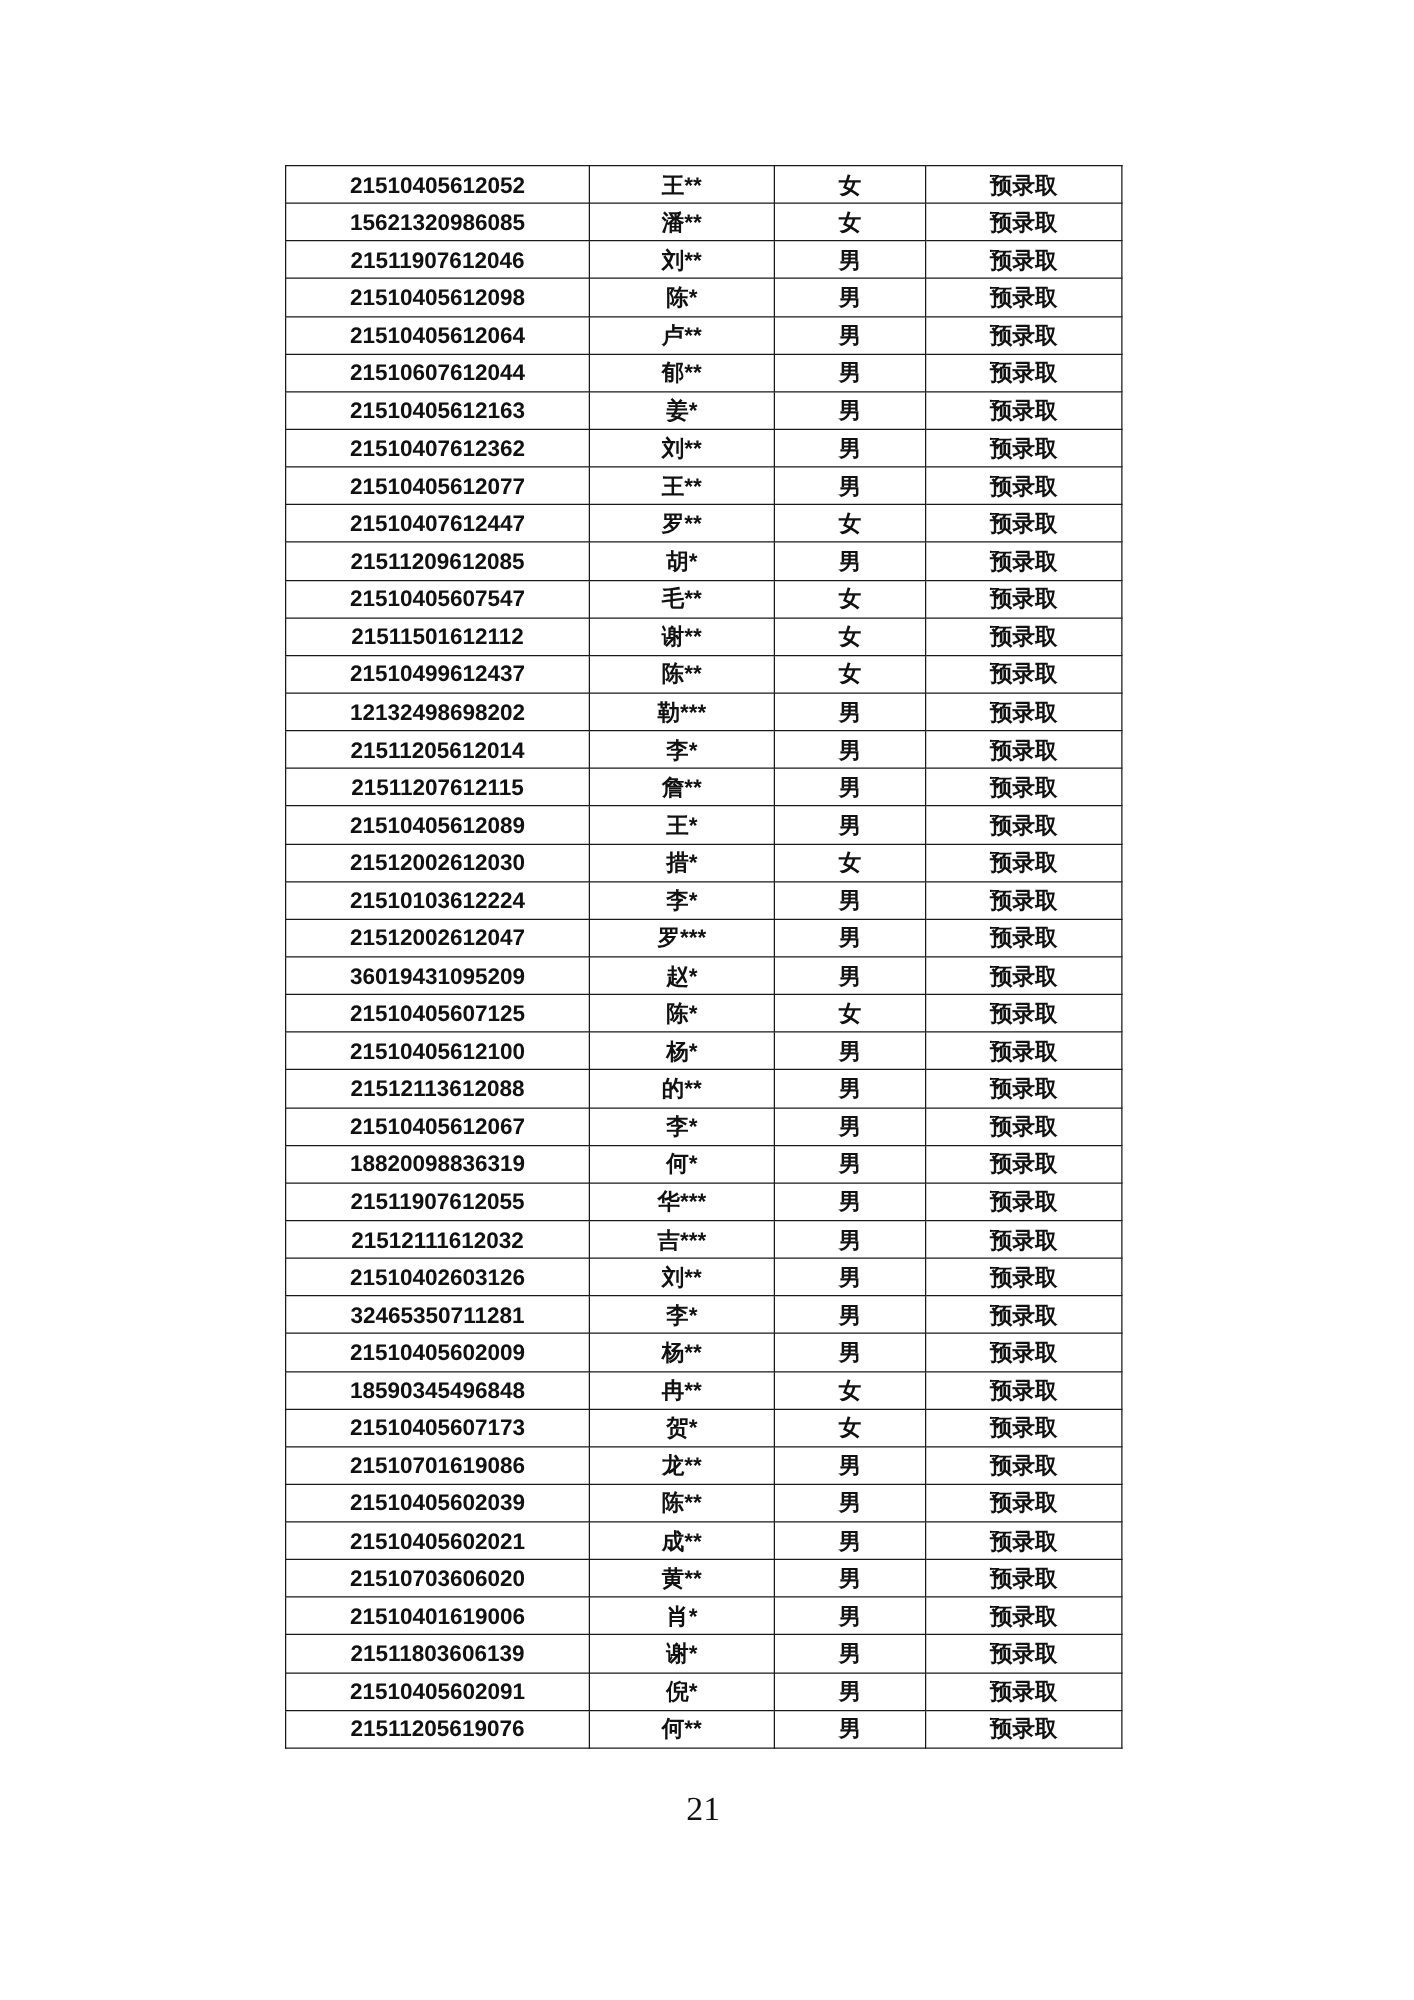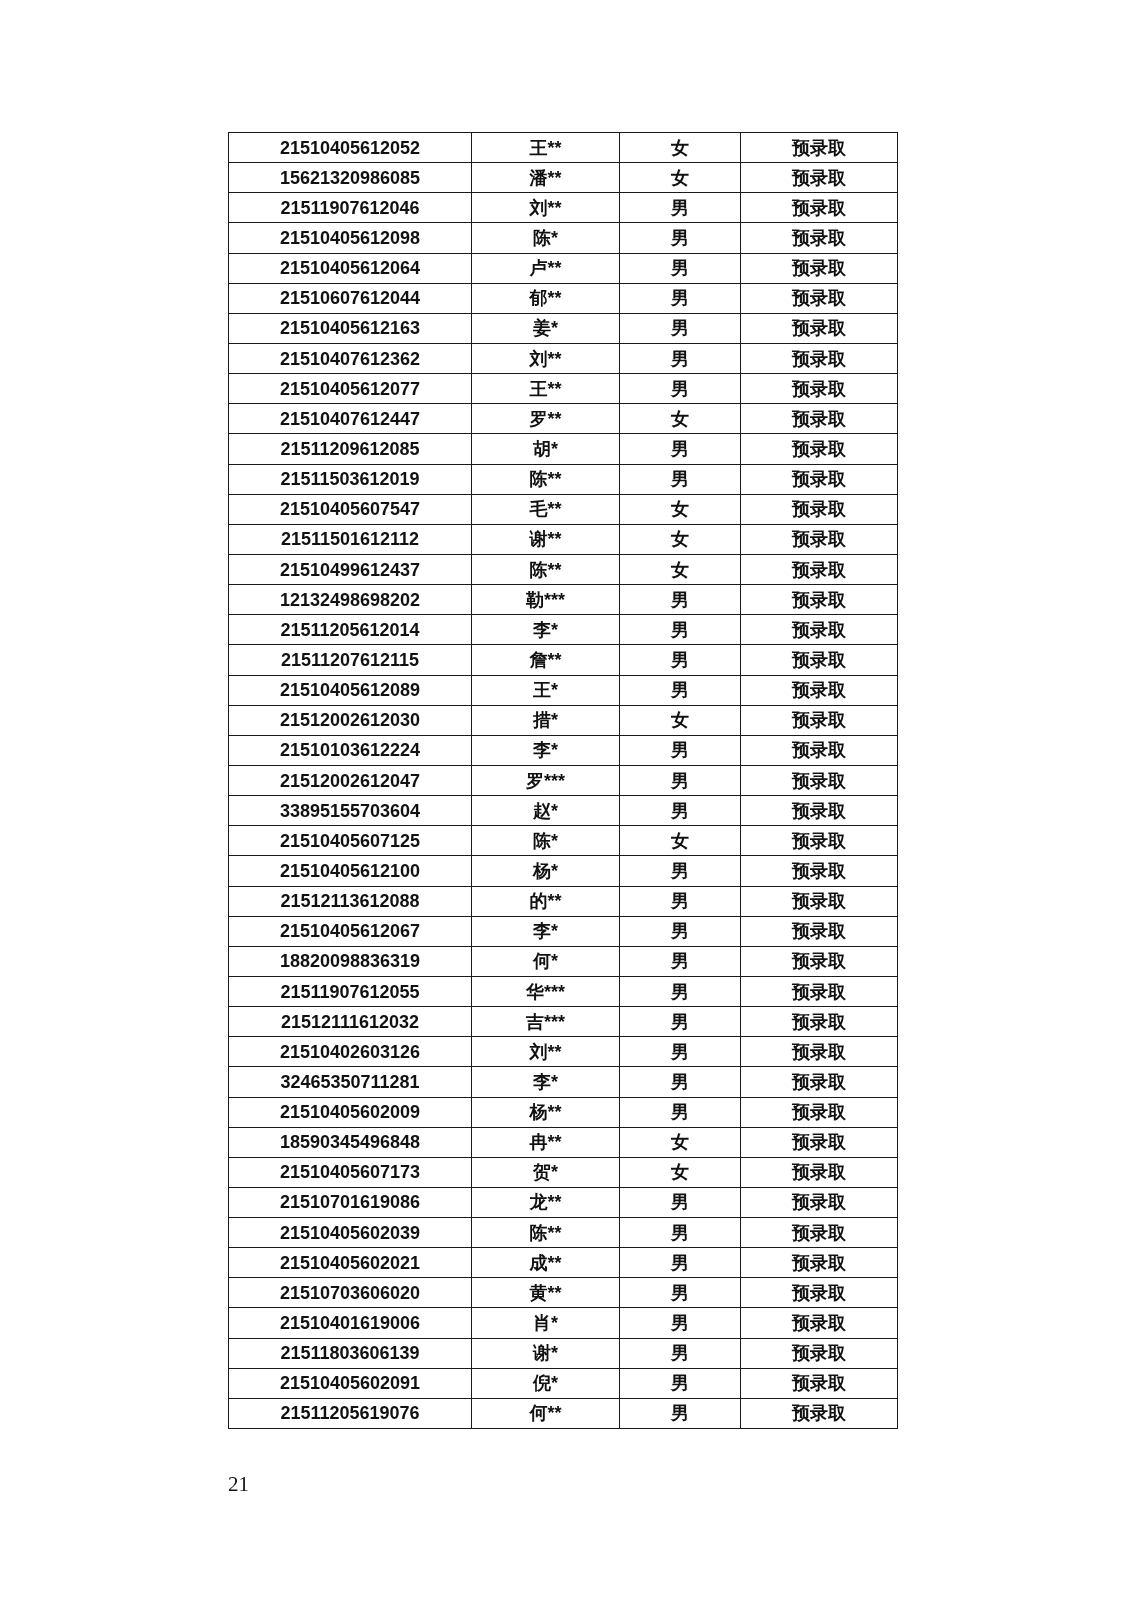--- a/index.html
+++ b/index.html
@@ -39,25 +39,25 @@
     overflow: hidden;
     white-space: nowrap;
   }
   col.col-id     { width: 243px; }
   col.col-name   { width: 148px; }
   col.col-gender { width: 121px; }
   col.col-status { width: 157px; }
   .page-number {
     position: absolute;
     left: 228px;
-    top: 1472px;
+    top: 1432px;
     width: 669px;
-    text-align: left;
+    text-align: center;
     font-family: "Liberation Serif", serif;
-    font-size: 21px;
+    font-size: 27px;
     color: var(--text-color, #111111);
   }
 </style>
 </head>
 <body>
 
 <div class="page">
 
   <table class="admission-table">
     <colgroup>
@@ -127,26 +127,20 @@
       <td>女</td>
       <td>预录取</td>
     </tr>
         <tr>
       <td>21511209612085</td>
       <td>胡*</td>
       <td>男</td>
       <td>预录取</td>
     </tr>
         <tr>
-      <td>21511503612019</td>
-      <td>陈**</td>
-      <td>男</td>
-      <td>预录取</td>
-    </tr>
-        <tr>
       <td>21510405607547</td>
       <td>毛**</td>
       <td>女</td>
       <td>预录取</td>
     </tr>
         <tr>
       <td>21511501612112</td>
       <td>谢**</td>
       <td>女</td>
       <td>预录取</td>
@@ -193,21 +187,21 @@
       <td>男</td>
       <td>预录取</td>
     </tr>
         <tr>
       <td>21512002612047</td>
       <td>罗***</td>
       <td>男</td>
       <td>预录取</td>
     </tr>
         <tr>
-      <td>33895155703604</td>
+      <td>36019431095209</td>
       <td>赵*</td>
       <td>男</td>
       <td>预录取</td>
     </tr>
         <tr>
       <td>21510405607125</td>
       <td>陈*</td>
       <td>女</td>
       <td>预录取</td>
     </tr>

